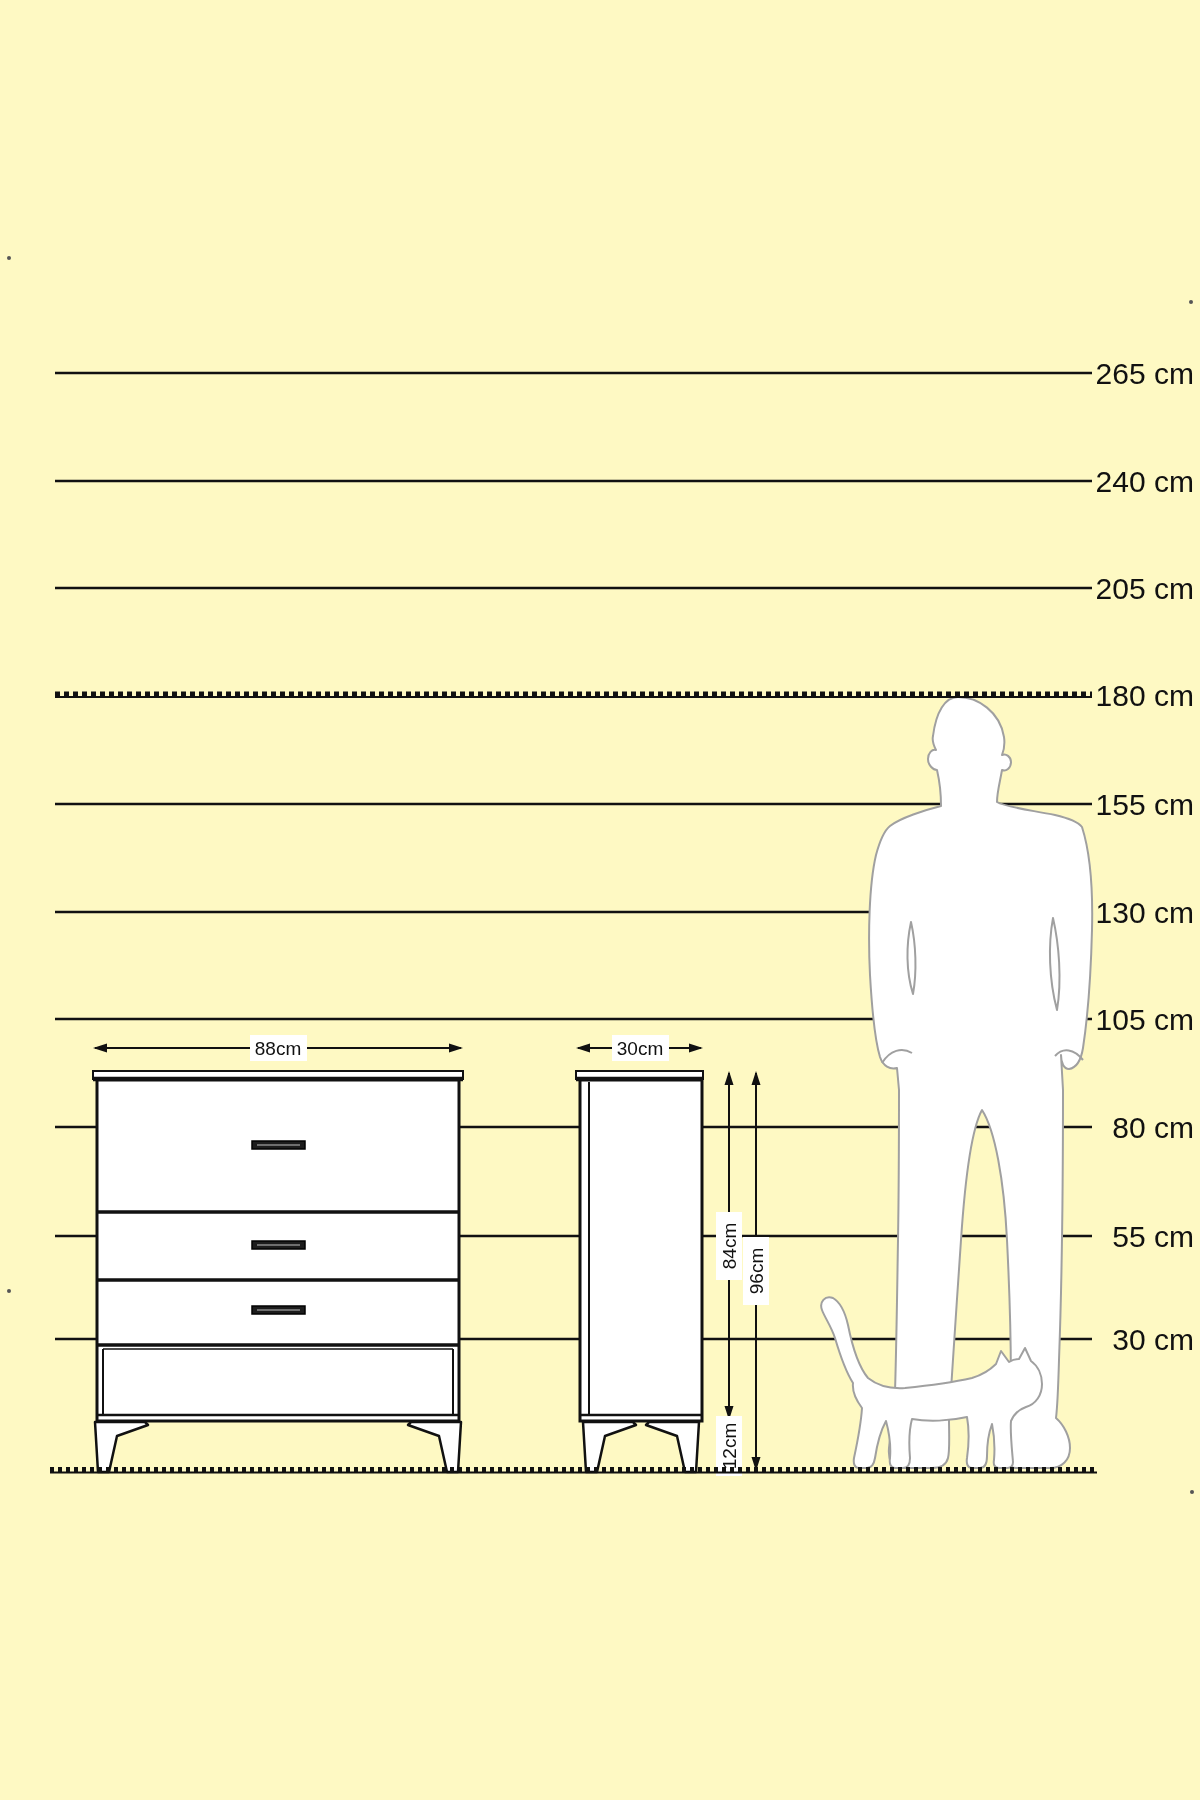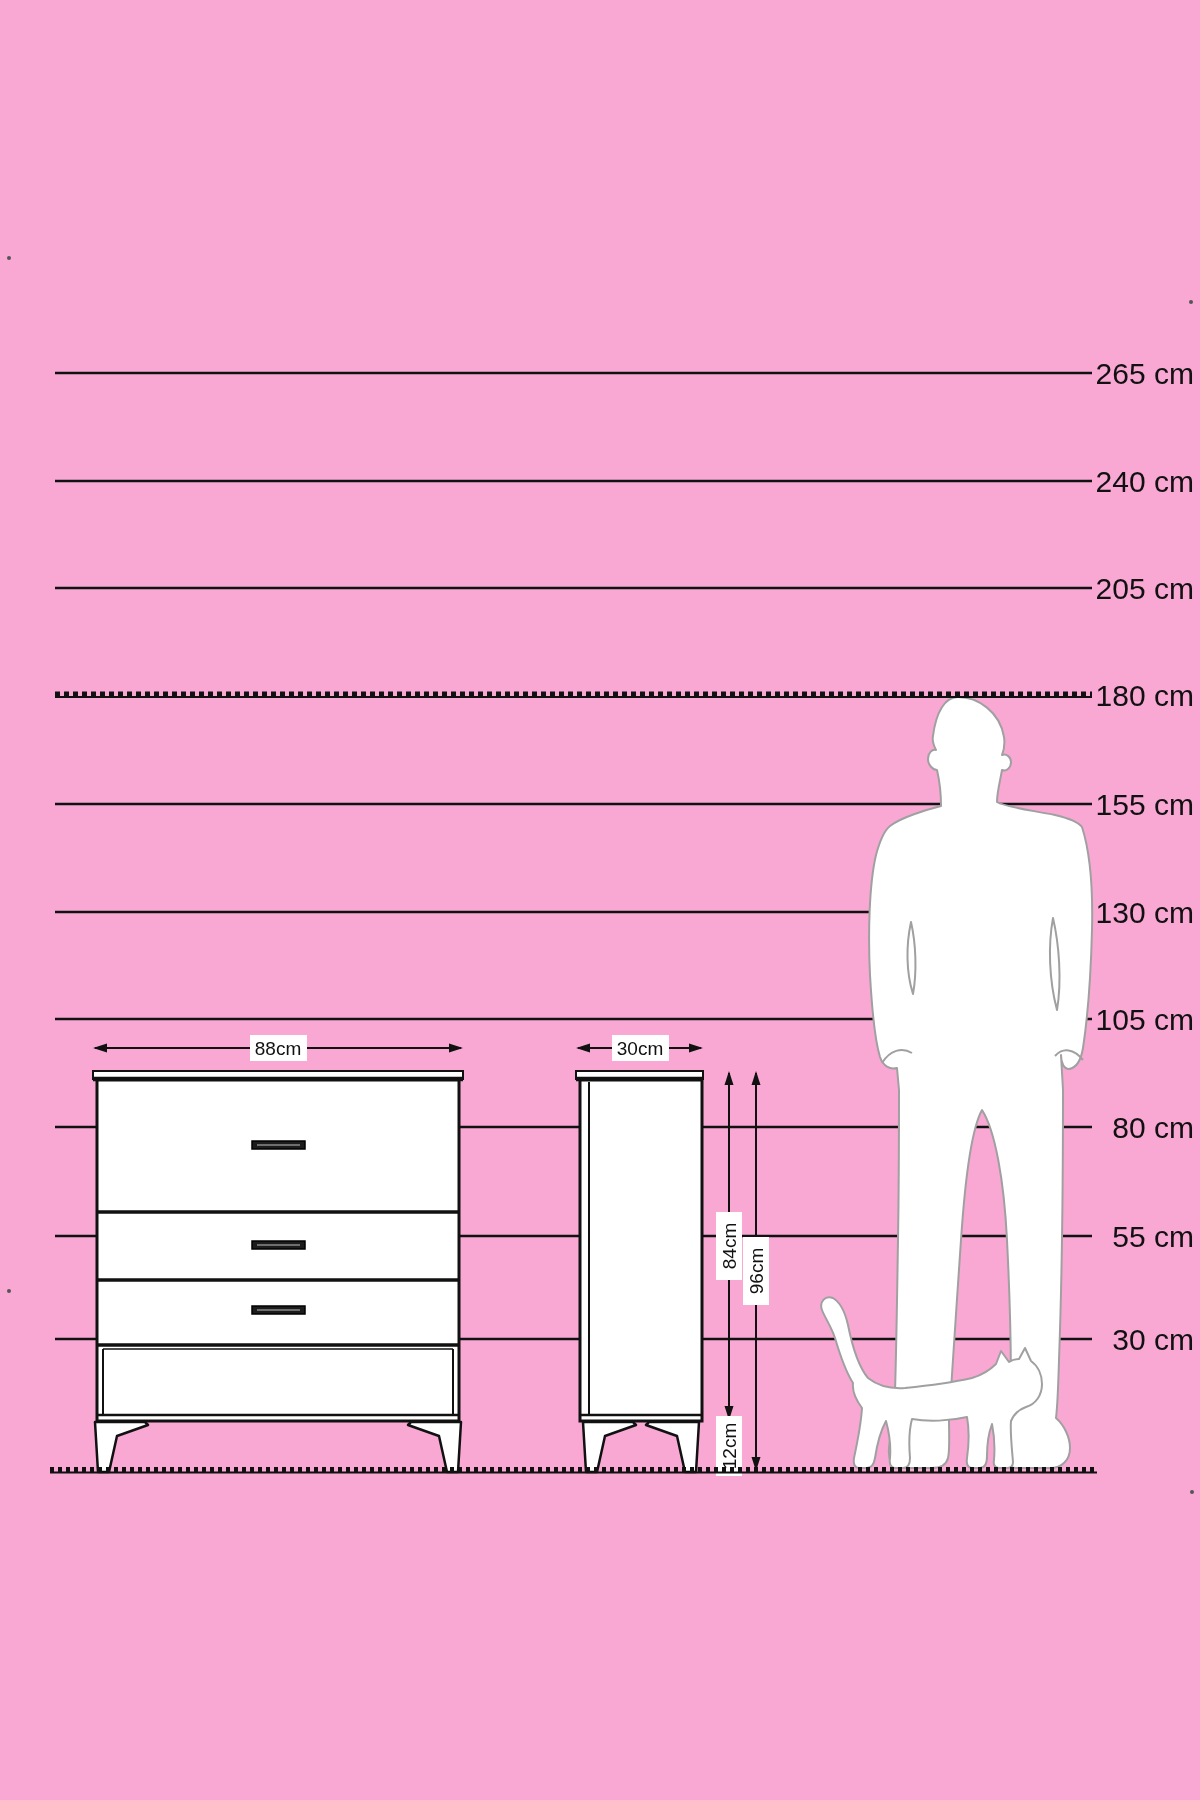--- a/index.html
+++ b/index.html
@@ -4,21 +4,21 @@
 <style>
   html, body {
     margin: 0;
     padding: 0;
     background: #ffffff;
   }
   .canvas {
     position: relative;
     width: 1200px;
     height: 1800px;
-    background: #f9a8d4;
+    background: #fef9c3;
     font-family: "Liberation Sans", sans-serif;
   }
   svg text {
     font-family: "Liberation Sans", sans-serif;
     fill: #111111;
   }
   .scale-label {
     font-size: 30px;
   }
   .dim-label {

